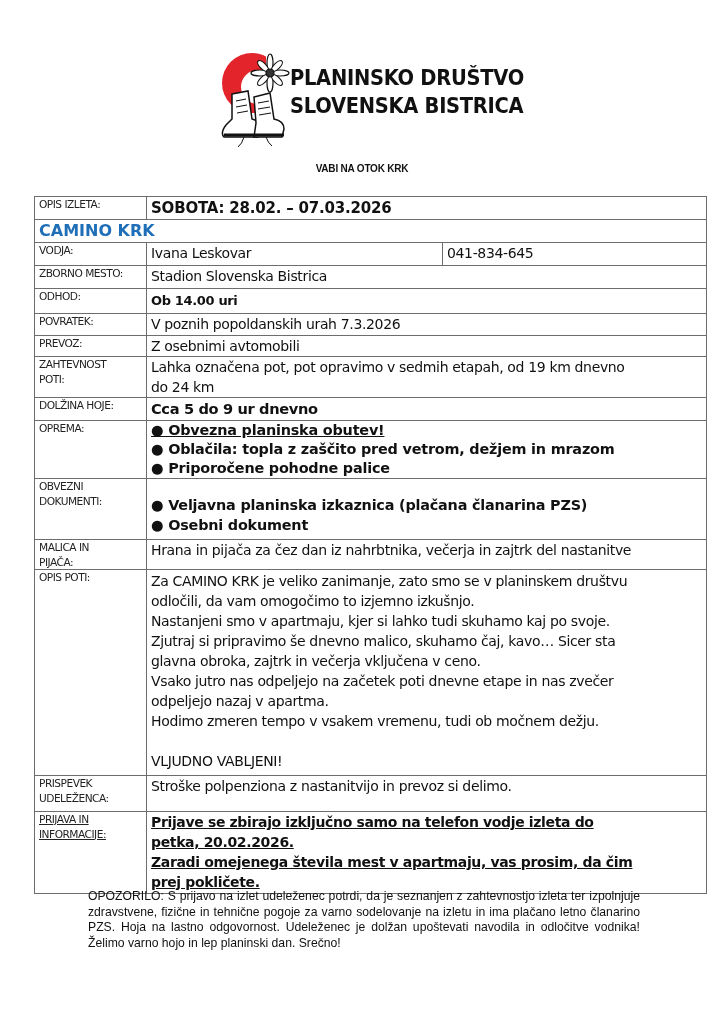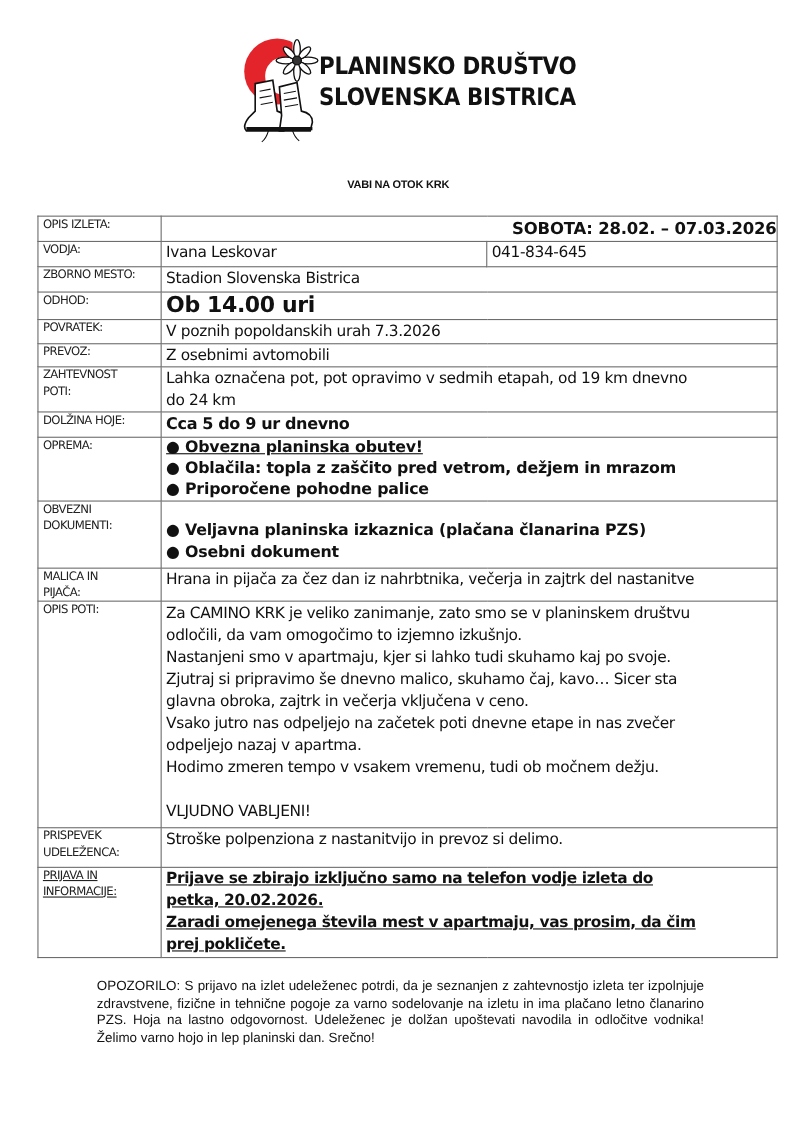--- a/index.html
+++ b/index.html
@@ -1,33 +1,33 @@
 <!DOCTYPE html>
 <html><head>
 <meta charset="utf-8">
 <style>
   html, body { margin: 0; padding: 0; background: #ffffff; }
   body { width: 724px; height: 1024px; position: relative; overflow: hidden;
          font-family: "DejaVu Sans", sans-serif; color: #111; }
-  .logo { position: absolute; left: 214px; top: 31px; width: 300px; height: 100px; }
+  .logo { position: absolute; left: 214px; top: 49px; width: 300px; height: 100px; }
   .logo svg { position: absolute; left: 0; top: 0; }
   .logo-text { position: absolute; left: 76px; top: 15px; font-family: "DejaVu Sans", sans-serif;
                font-weight: bold; font-size: 19.5px; line-height: 25px; letter-spacing: -0.3px;
                color: #111; white-space: nowrap; transform: scaleY(1.12); transform-origin: left top; }
   .invite { position: absolute; left: 0; width: 724px; top: 163px; text-align: center;
             font-family: "Liberation Sans", sans-serif; font-weight: bold; font-size: 10px; letter-spacing: -0.2px; }
   table.trip { position: absolute; left: 34px; top: 196px; width: 673px; border-collapse: collapse;
                table-layout: fixed; }
   table.trip td { border: 1px solid #6d6d6d; padding: 0 0 0 4px; vertical-align: top; }
   td.lbl { width: 107px; font-family: "DejaVu Sans", sans-serif; font-size: 10.6px; line-height: 14.5px;
            letter-spacing: -0.5px; padding-top: 2px; padding-left: 3px; color: #222; }
   td.val { font-family: "DejaVu Sans", sans-serif; font-size: 14px; line-height: 20px; letter-spacing: -0.35px;
            padding-left: 5px; }
   .b { font-weight: bold; }
-  .center { text-align: right; }
+  .center { text-align: left; }
   .date-row td { height: 22px; }
   .date { font-size: 15px; font-weight: bold; line-height: 22px; letter-spacing: -0.2px; }
   .camino { font-size: 16px; font-weight: bold; color: #1f6fb8; line-height: 22px; letter-spacing: 0; }
   .r-vodja td { height: 22px; }
   .r-zborno td { height: 22px; }
   .r-odhod td { height: 24px; }
   .r-povratek td { height: 21px; }
   .r-prevoz td { height: 20px; }
   .r-zaht td { height: 40px; }
   .r-dolz td { height: 22px; }
@@ -86,32 +86,35 @@
   <colgroup>
       <col style="width:112px">
       <col style="width:296px">
       <col>
     </colgroup>
   <tbody>
       <tr class="date-row">
     <td class="lbl">OPIS  IZLETA:</td>
     <td class="val center" colspan="2"><span class="date">SOBOTA: 28.02. – 07.03.2026</span></td>
   </tr>
+  <tr class="date-row">
+    <td class="val center" colspan="3"><span class="camino">CAMINO KRK</span></td>
+  </tr>
   <tr class="r-vodja">
     <td class="lbl">VODJA:</td>
     <td class="val">Ivana Leskovar</td>
     <td class="val">041-834-645</td>
   </tr>
   <tr class="r-zborno">
     <td class="lbl">ZBORNO MESTO:</td>
     <td class="val" colspan="2">Stadion Slovenska Bistrica</td>
   </tr>
   <tr class="r-odhod">
     <td class="lbl">ODHOD:</td>
-    <td class="val b" colspan="2" style="font-size:20px;line-height:23px;">Ob 14.00 uri</td>
+    <td class="val b" colspan="2" style="font-size:13px;line-height:23px;">Ob 14.00 uri</td>
   </tr>
   <tr class="r-povratek">
     <td class="lbl">POVRATEK:</td>
     <td class="val" colspan="2">V poznih popoldanskih urah 7.3.2026</td>
   </tr>
   <tr class="r-prevoz">
     <td class="lbl">PREVOZ:</td>
     <td class="val" colspan="2">Z osebnimi avtomobili</td>
   </tr>
   <tr class="r-zaht">

